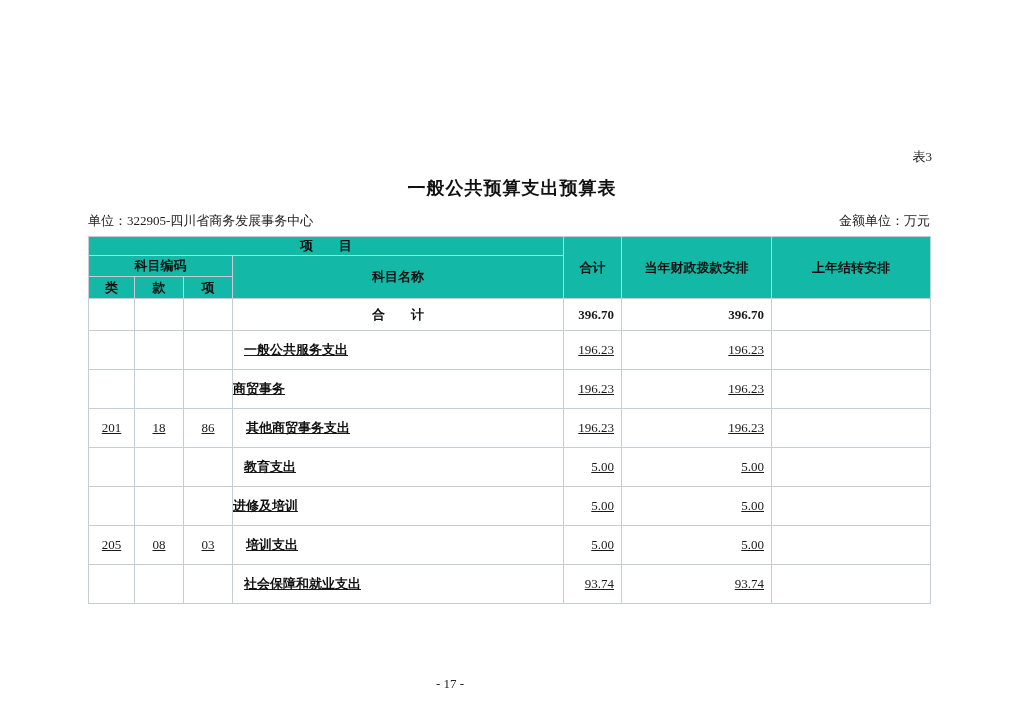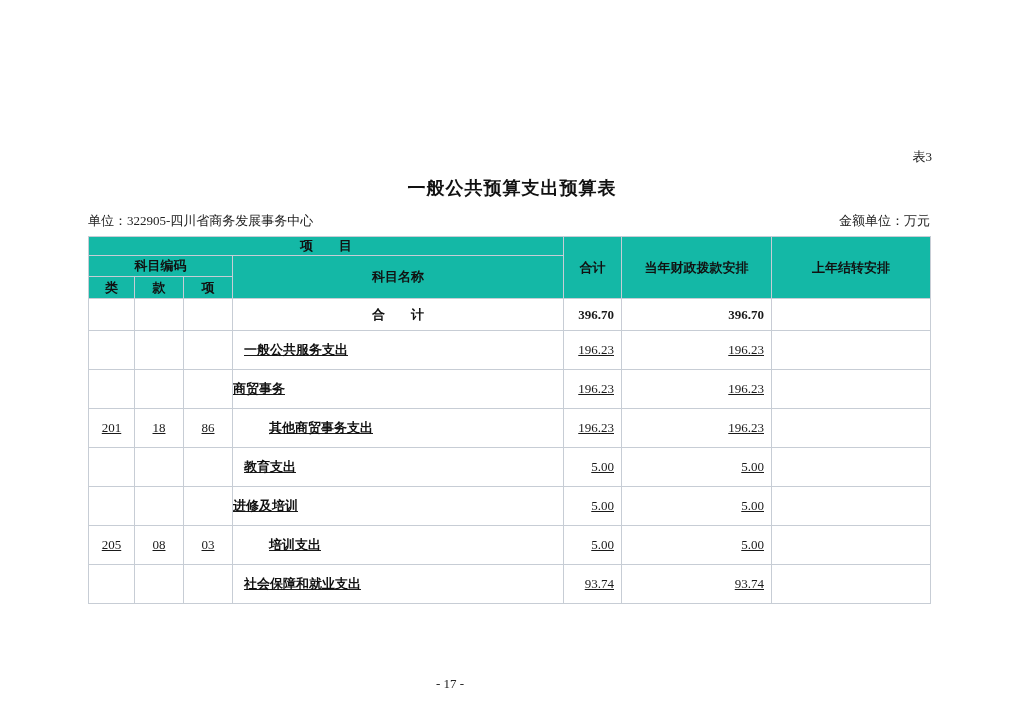--- a/index.html
+++ b/index.html
@@ -43,21 +43,21 @@
   td.code {
     text-align:center; font-size:13px; vertical-align:middle;
     font-family:"Liberation Serif", serif;
   }
   td.name {
     font-family:"Liberation Sans", sans-serif; font-weight:bold;
     font-size:13px; vertical-align:middle; text-align:left; color:#111;
   }
   td.name.indent-0 { padding-left:11px; }
   td.name.indent-1 { }
-  td.name.indent-2 { padding-left:36px; }
+  td.name.indent-2 { padding-left:13px; }
   td.name.center { text-align:center; padding-left:0; }
   td.num {
     text-align:right; padding-right:7px; font-size:13px;
     vertical-align:middle; font-family:"Liberation Serif", serif;
   }
   tr.total-row td.num { font-weight:bold; }
 
   .footer {
     position:absolute; top:676px; left:0; width:900px;
     text-align:center; font-size:13px; color:#222;

